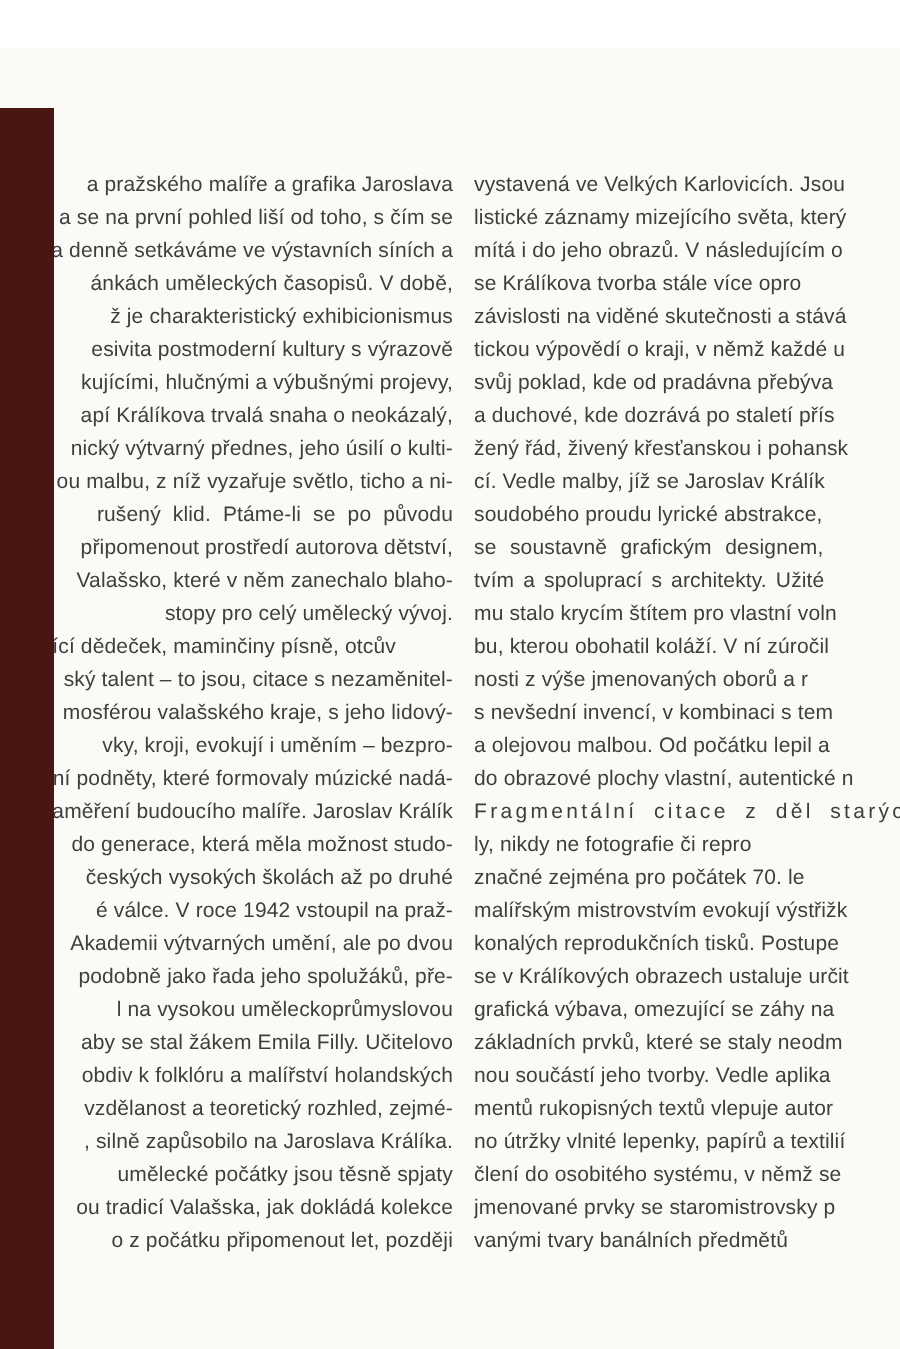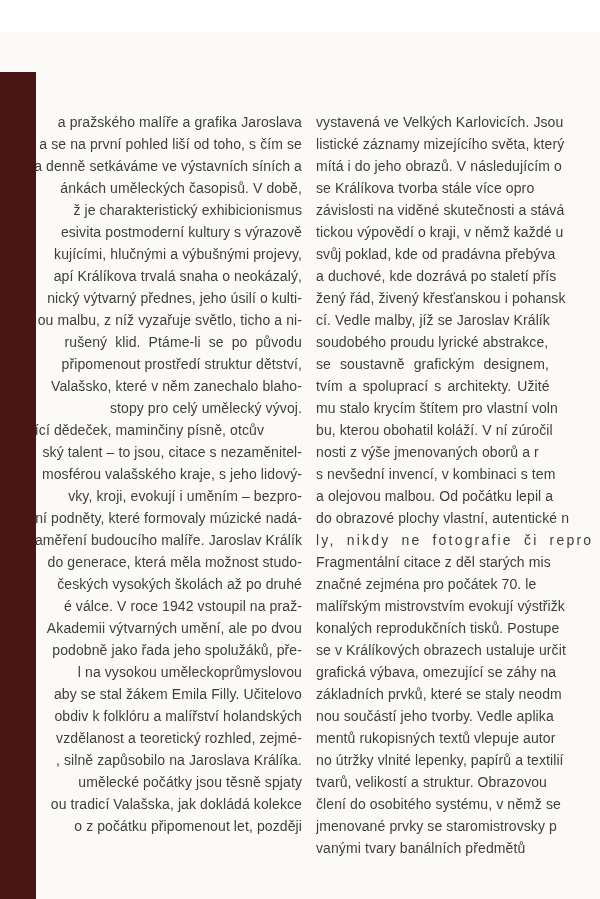--- a/index.html
+++ b/index.html
@@ -64,21 +64,21 @@
       <div class="line">
         <span>nický výtvarný přednes, jeho úsilí o kulti-</span>
       </div>
       <div class="line">
         <span>ou malbu, z níž vyzařuje světlo, ticho a ni-</span>
       </div>
       <div class="line">
         <span>rušený klid. Ptáme-li se po původu</span>
       </div>
       <div class="line">
-        <span>připomenout prostředí struktur dětství,</span>
+        <span>připomenout prostředí autorova dětství,</span>
       </div>
       <div class="line">
         <span>Valašsko, které v něm zanechalo blaho-</span>
       </div>
       <div class="line">
         <span>stopy pro celý umělecký vývoj.</span>
       </div>
       <div class="line">
         <span>rující dědeček, maminčiny písně, otcův</span>
       </div>
@@ -189,26 +189,26 @@
       <div class="line">
         <span>s nevšední invencí, v kombinaci s tem</span>
       </div>
       <div class="line">
         <span>a olejovou malbou. Od počátku lepil a</span>
       </div>
       <div class="line">
         <span>do obrazové plochy vlastní, autentické n</span>
       </div>
       <div class="line">
+        <span>Fragmentální citace z děl starých mis</span>
+      </div>
+      <div class="line">
         <span>ly, nikdy ne fotografie či repro</span>
       </div>
       <div class="line">
-        <span>Fragmentální citace z děl starých mis</span>
-      </div>
-      <div class="line">
         <span>značné zejména pro počátek 70. le</span>
       </div>
       <div class="line">
         <span>malířským mistrovstvím evokují výstřižk</span>
       </div>
       <div class="line">
         <span>konalých reprodukčních tisků. Postupe</span>
       </div>
       <div class="line">
         <span>se v Králíkových obrazech ustaluje určit</span>
@@ -220,23 +220,20 @@
         <span>základních prvků, které se staly neodm</span>
       </div>
       <div class="line">
         <span>nou součástí jeho tvorby. Vedle aplika</span>
       </div>
       <div class="line">
         <span>mentů rukopisných textů vlepuje autor</span>
       </div>
       <div class="line">
         <span>no útržky vlnité lepenky, papírů a textilií</span>
-      </div>
-      <div class="line">
-        <span>tvarů, velikostí a struktur. Obrazovou</span>
       </div>
       <div class="line">
         <span>člení do osobitého systému, v němž se</span>
       </div>
       <div class="line">
         <span>jmenované prvky se staromistrovsky p</span>
       </div>
       <div class="line">
         <span>vanými tvary banálních předmětů</span>
       </div>

